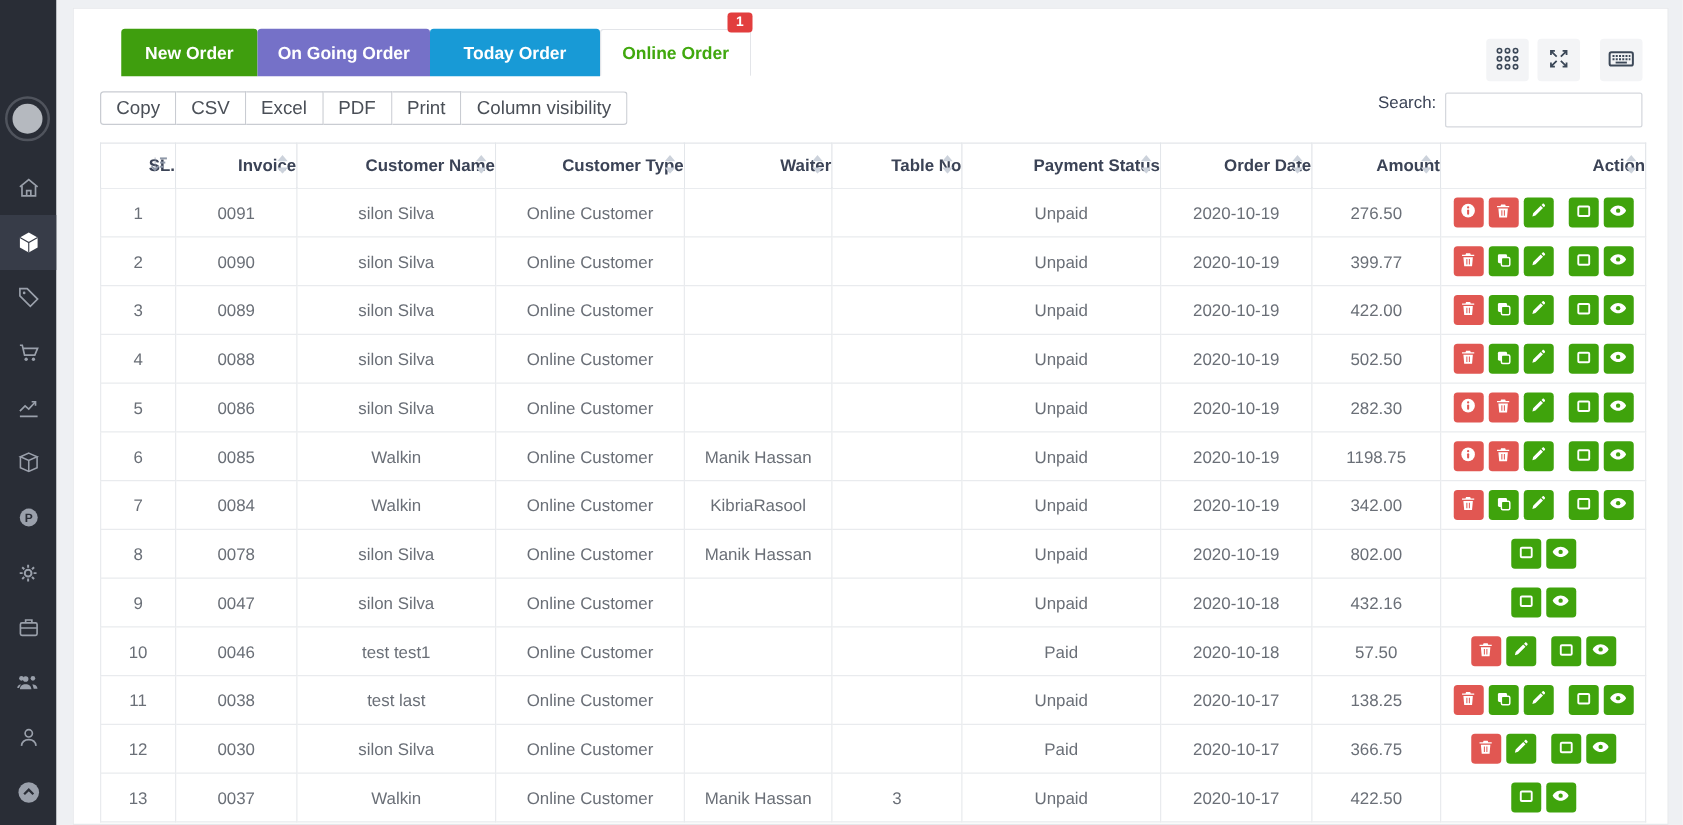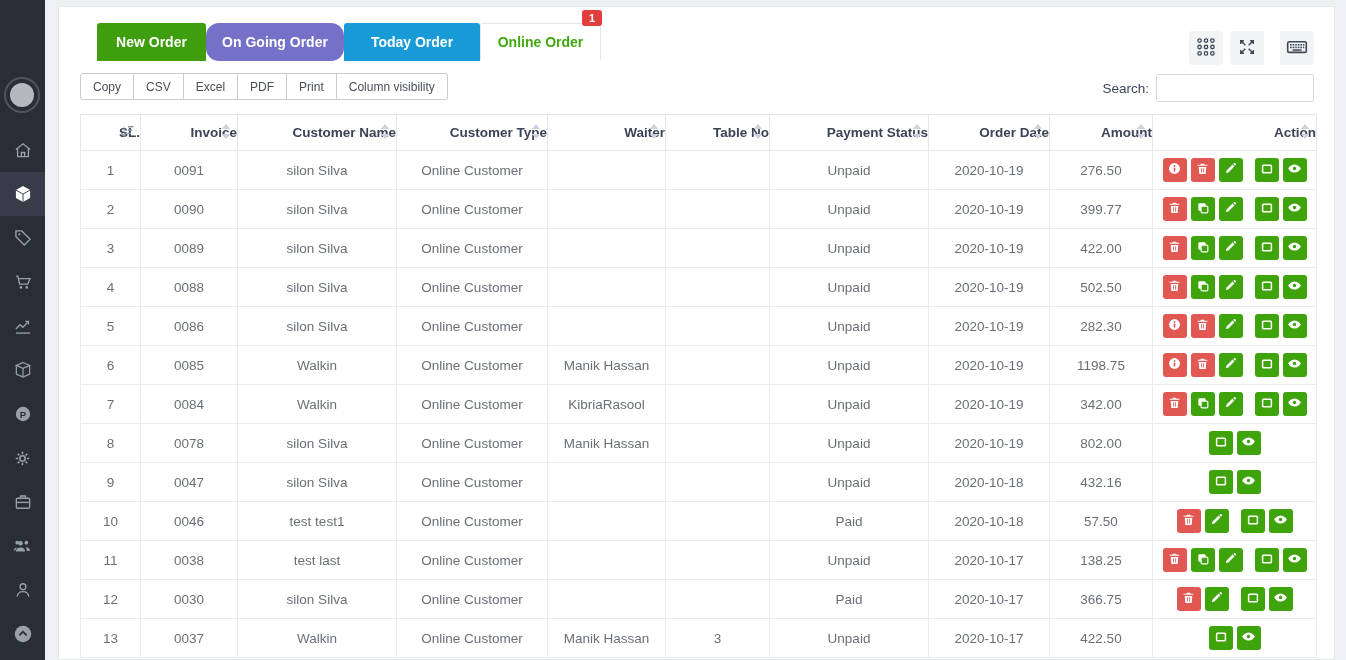--- a/index.html
+++ b/index.html
@@ -20,37 +20,37 @@
 
   
   .card { position:absolute; left:58px; top:6px; width:1277px; height:654px;
     background:#ffffff; border:1px solid #e6e8eb; }
 
   
   .tabs-row { position:absolute; left:38px; top:16px; display:flex; }
   .tab { height:38px; display:flex; align-items:center; justify-content:center;
     font-size:14px; font-weight:bold; color:#fff; cursor:pointer; border-radius:3px 3px 0 0; }
   .tab-new { width:109px; background:#3f9e0e; }
-  .tab-ongoing { width:138px; background:#7571c8;border-radius:13px; }
+  .tab-ongoing { width:138px; background:#7571c8; }
   .tab-today { width:136px; background:#189ad6; }
   .tab-online { width:121px; background:#ffffff; color:#40a80e; position:relative;
     border:1px solid #e3e5e9; border-bottom-color:#fff; }
   .badge { position:absolute; top:-14px; right:-2px; background:#e23e3e; color:#fff;
     font-size:11px; font-weight:bold; padding:2px 7px; border-radius:3px; }
 
   
   .dt-buttons { position:absolute; left:21px; top:66px; display:flex; }
   .dtb { height:27px; padding:0 12px; background:#fff; border:1px solid #c9ccd2;
-    border-left-width:0; font-size:12px; color:#4a4f57; cursor:pointer;
+    border-left-width:0; font-size:15px; color:#4a4f57; cursor:pointer;
     display:flex; align-items:center; font-family:inherit; }
   .dtb:first-child { border-left-width:1px; border-radius:3px 0 0 3px; }
   .dtb:last-child { border-radius:0 3px 3px 0; }
 
   
-  .search-wrap { position:absolute; top:67px; right:20px; display:flex; align-items:center; }
+  .search-wrap { position:absolute; top:67px; right:20px; display:flex; align-items:flex-start; }
   .search-wrap label { font-size:13.5px; color:#3b4356; margin-right:7px; }
   .search-wrap input { width:158px; height:28px; border:1px solid #d5d8dd; border-radius:2px;
     padding:0 6px; font-size:13px; color:#444; font-family:inherit; }
 
   
   .hdr-icons { position:absolute; left:1130px; top:24px; display:flex; }
   .hib { width:34px; height:34px; background:#f3f4f6; border:none; border-radius:3px;
     display:flex; align-items:center; justify-content:center; color:#3c4858;
     cursor:pointer; margin-right:7px; }
   .hib.kb { margin-left:9px; }

